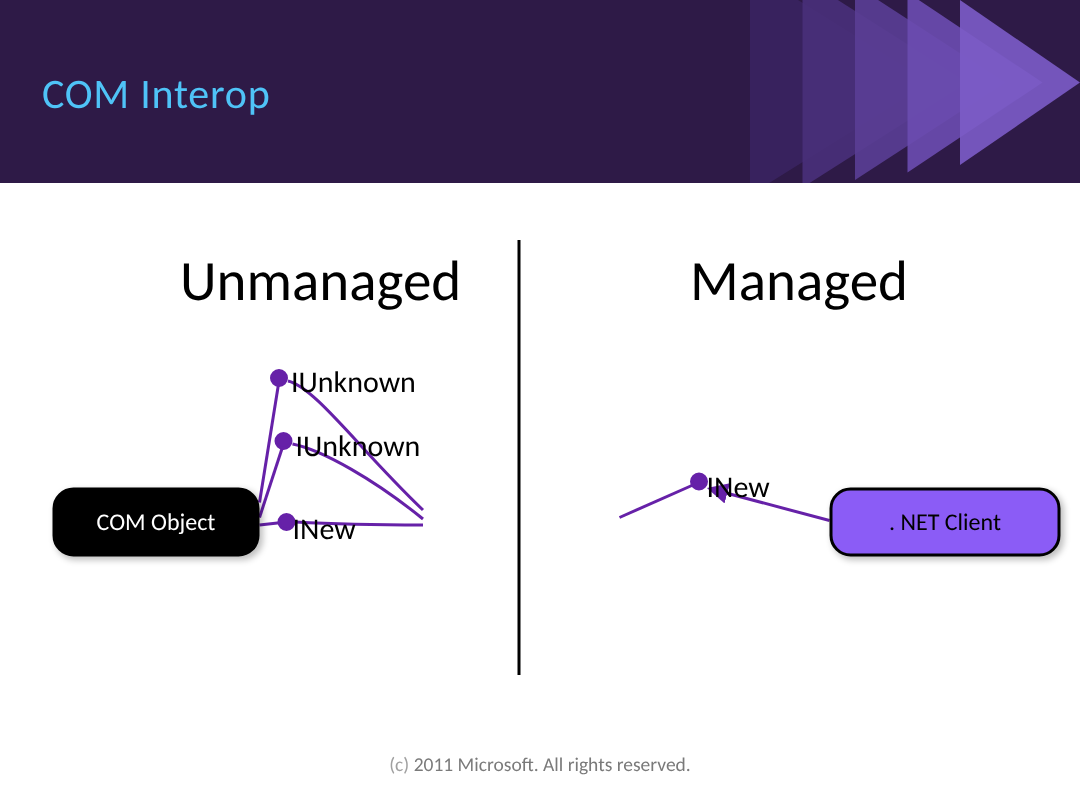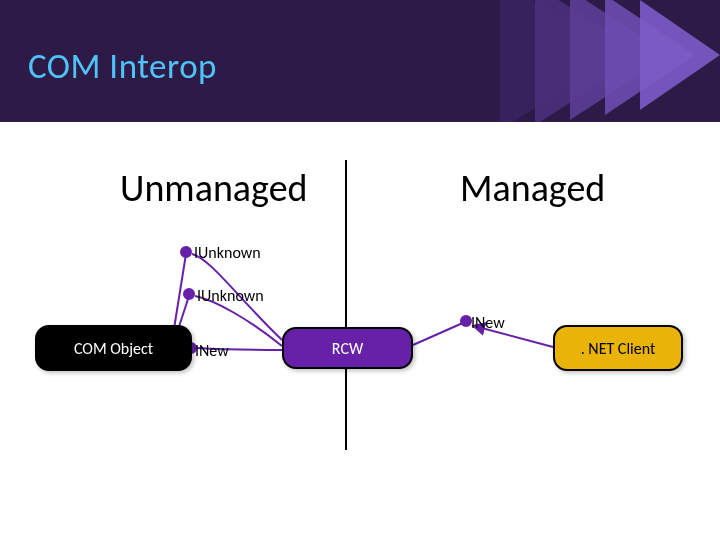--- a/index.html
+++ b/index.html
@@ -1,45 +1,45 @@
 <!DOCTYPE html>
 <html><head>
 <meta charset="utf-8">
 <style>
   * { box-sizing: border-box; margin: 0; padding: 0; }
   html, body { width: 720px; height: 540px; font-family: "Segoe UI", Calibri, Arial, sans-serif; background: #fff; overflow: hidden; }
   .slide { position: relative; width: 720px; height: 540px; }
 
   
   .header-band { position: absolute; left: 0; top: 0; width: 720px; height: 122px; background: #2e1a47; }
-  .title { position: absolute; left: 28px; top: 45px; font-size: 35px; font-weight: 300; color: #4fc3f7; letter-spacing: .5px; }
+  .title { position: absolute; left: 28px; top: 45px; font-size: 28px; font-weight: 300; color: #4fc3f7; letter-spacing: .5px; }
 
   
   .tri-wrap { position: absolute; right: 0; top: 0; width: 230px; height: 122px; overflow: hidden; }
   .tri { position: absolute; width: 0; height: 0; border-style: solid; opacity: .9; }
 
   
   .heading { position: absolute; font-size: 38px; font-weight: 400; color: #000; }
   .h-unmanaged { left: 120px; top: 165px; }
   .h-managed   { left: 460px; top: 165px; text-align: right; }
 
   
   .divider { position: absolute; left: 345px; top: 160px; width: 0; border-left: 2px solid #000; height: 290px; }
 
   
   .wires { position: absolute; left: 0; top: 0; width: 720px; height: 540px; pointer-events: none; }
 
   
   .box { position: absolute; border: 2px solid #000; border-radius: 14px; font-size: 16px; display: flex; align-items: center; justify-content: center; box-shadow: 2px 2px 4px rgba(0,0,0,.25); }
-  .com-obj { left: 35px;  top: 325px; width: 157px; height: 46px; background: #000; color: #fff; }
+  .com-obj { left: 35px;  top: 325px; width: 138px; height: 46px; background: #000; color: #fff; }
   .rcw     { left: 282px; top: 327px; width: 131px; height: 42px; background: #6621a8; color: #fff; }
-  .netcli  { left: 553px; top: 325px; width: 130px; height: 46px; background: #eab308; color: #000; }
+  .netcli  { left: 553px; top: 325px; width: 154px; height: 46px; background: #8b5cf6; color: #000; }
 
   
-  .ilabel { position: absolute; font-size: 16px; color: #000; }
+  .ilabel { position: absolute; font-size: 20px; color: #000; }
   .l-iunknown { left: 194px; top: 243px; }
   .l-idispatch{ left: 197px; top: 286px; }
   .l-inew-l   { left: 195px; top: 341px; }
   .l-inew-r   { left: 471px; top: 313px; }
 
   
   .footer { position: absolute; left: 0; bottom: 22px; width: 720px; text-align: center; font-size: 13px; color: #7a7a7a; }
   .footer .c { color: #a0a0a0; }
 </style>
 </head>
@@ -92,26 +92,26 @@
     <g stroke="#6621a8" stroke-width="2" fill="#6621a8">
       <line x1="413" y1="345" x2="465" y2="322"></line>
       <circle cx="466" cy="321" r="5"></circle>
     </g>
     <line x1="553" y1="347" x2="474" y2="326" stroke="#6621a8" stroke-width="2" marker-end="url(#arrow)"></line>
   </svg>
 
   <div class="box com-obj">
     <span>COM Object</span>
   </div>
-  <div class="box rcw">
-    <span>RCW</span>
-  </div>
   <div class="box netcli">
     <span>. NET Client</span>
   </div>
 
   <div class="ilabel l-iunknown">IUnknown</div>
   <div class="ilabel l-idispatch">IUnknown</div>
   <div class="ilabel l-inew-l">INew</div>
   <div class="ilabel l-inew-r">INew</div>
 
+  <div class="footer">
+    <span class="c">(c)</span><span> 2011 Microsoft. All rights reserved.</span>
+  </div>
 
 </div>
 
 </body></html>

